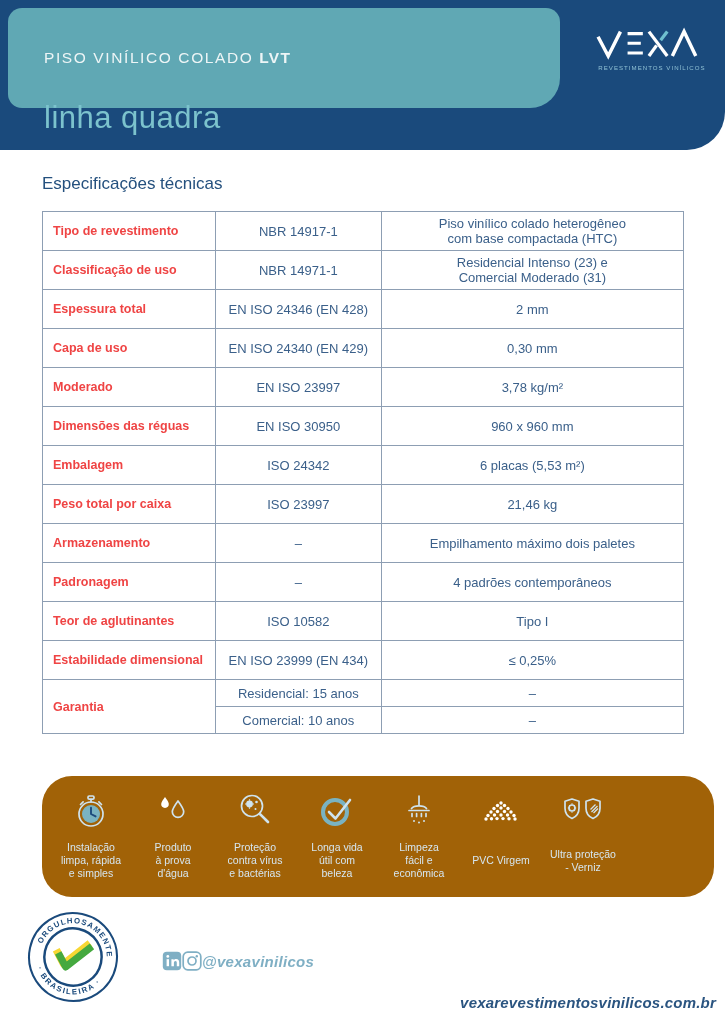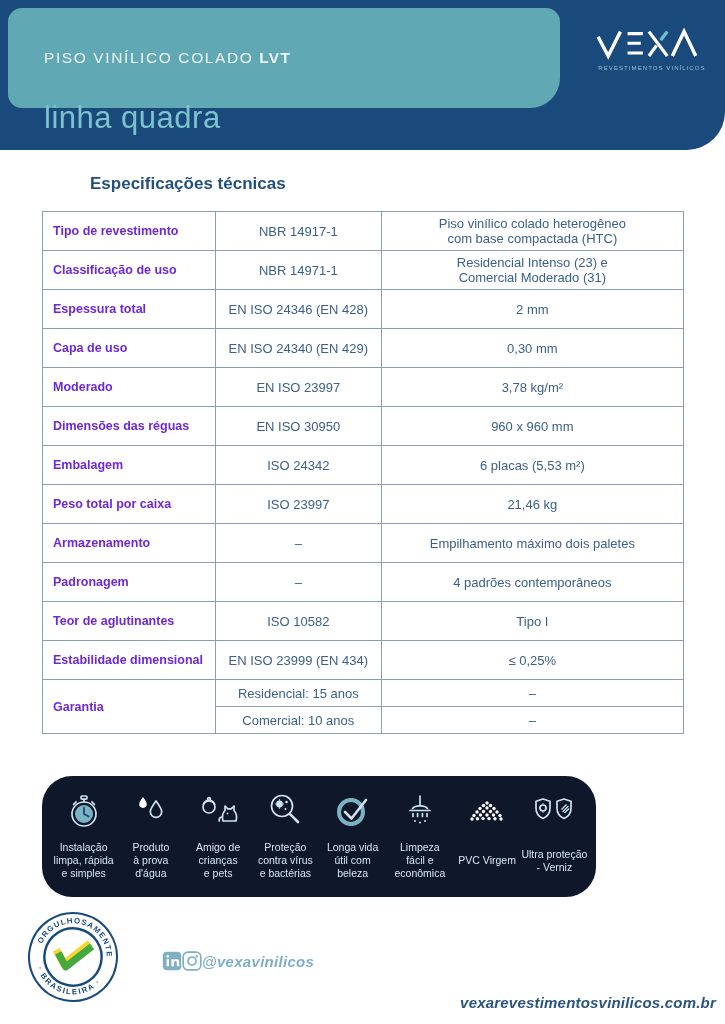--- a/index.html
+++ b/index.html
@@ -11,36 +11,36 @@
           border-bottom-right-radius:38px;}
   .teal-panel{position:absolute;left:8px;top:8px;width:552px;height:100px;background:#60a8b4;
           border-radius:14px 14px 30px 14px;display:flex;align-items:center;padding-left:36px;box-sizing:border-box;}
   .band-title{color:#edf5f6;font-size:15.5px;letter-spacing:1.6px;font-weight:400;}
   .band-title b{font-weight:700;letter-spacing:1.2px;}
   .logo{position:absolute;right:16px;top:27px;width:114px;height:54px;}
   .linha{position:absolute;left:44px;top:100px;font-size:31px;font-weight:300;
          color:#7cc3cd;letter-spacing:0.5px;}
 
   
-  .heading{position:absolute;left:42px;top:174px;font-size:17px;font-weight:700;color:#24507e;margin-left:48px;}
+  .heading{position:absolute;left:42px;top:174px;font-size:17px;font-weight:400;color:#24507e;}
 
   
   .spec-table{position:absolute;left:42px;top:211px;width:642px;border-collapse:collapse;
               font-size:13px;color:#3b608a;}
   .spec-table td{border:1px solid #8d9eb3;vertical-align:middle;white-space:pre-line;
                  padding:2px 4px;box-sizing:border-box;}
-  .spec-table td.c1{width:173px;text-align:left;font-weight:700;color:#6d28d9;
+  .spec-table td.c1{width:173px;text-align:left;font-weight:700;color:#ef4444;
                     padding-left:10px;font-size:12.5px;white-space:nowrap;}
   .spec-table td.c2{width:166px;text-align:center;}
   .spec-table td.c3{width:303px;text-align:center;}
   .spec-table tr{height:39px;}
   .spec-table tr.sub{height:27px;}
 
   
-  .banner{position:absolute;left:42px;top:776px;width:554px;height:121px;background:#0f172a;
+  .banner{position:absolute;left:42px;top:776px;width:672px;height:121px;background:#a16207;
           border-radius:30px;display:grid;grid-template-columns:repeat(8,1fr);
           padding:12px 8px 10px 8px;box-sizing:border-box;}
   .feature{display:flex;flex-direction:column;align-items:center;}
   .feature .icon{height:46px;display:flex;align-items:center;justify-content:center;}
   .feature .lbl{flex:1;display:flex;align-items:center;text-align:center;color:#d6e6f0;
                 font-size:10.5px;line-height:13px;white-space:pre-line;}
   .ic{stroke:#cfe3ee;fill:none;stroke-width:1.7;stroke-linecap:round;stroke-linejoin:round;}
 
   
   .seal{position:absolute;left:27px;top:911px;width:92px;height:92px;}
@@ -178,35 +178,20 @@
         <svg width="40" height="40" viewBox="0 0 40 40">
           <path d="M12 6 c-2.3 3.1-3.8 5.3-3.8 7.1a3.8 3.8 0 0 0 7.6 0 C15.8 11.3 14.3 9.1 12 6 z" fill="#ffffff"></path>
           <path d="M25 10 c-3.4 4.6-5.7 7.9-5.7 10.7a5.7 5.7 0 0 0 11.4 0 C30.7 17.9 28.4 14.6 25 10 z" class="ic"></path>
         </svg>
       </span>
       <span class="lbl">Produto
 à prova
 d'água</span>
     </div>
 
-    <div class="feature">
-      <span class="icon">
-        <svg width="44" height="40" viewBox="0 0 44 40">
-          <circle cx="13" cy="16" r="6" class="ic"></circle>
-          <path d="M7.3 13.5 a6 6 0 0 1 11.4 0" class="ic"></path>
-          <circle cx="13" cy="8" r="1.4" class="ic"></circle>
-          <path d="M27 30 c-1.2-4.5 0-8.5 2-10.5 l0-4.5 2.8 2.8 h3.4 l2.8-2.8 0 4.5 c2 2 3.2 6 2 10.5 z" class="ic"></path>
-          <path d="M25.5 26 q-3 1 -2.2 4" class="ic"></path>
-          <circle cx="31.5" cy="22.5" r="0.9" fill="#cfe3ee" stroke="none"></circle>
-        </svg>
-      </span>
-      <span class="lbl">Amigo de
-crianças
-e pets</span>
-    </div>
 
     <div class="feature">
       <span class="icon">
         <svg width="40" height="40" viewBox="0 0 40 40">
           <circle cx="17" cy="15" r="10.5" class="ic"></circle>
           <path d="M25.3 23.3 L33 31" stroke="#cfe3ee" stroke-width="2.6" stroke-linecap="round"></path>
           <circle cx="14.5" cy="13" r="3.4" fill="#cfe3ee" stroke="none"></circle>
           <path d="M14.5 8.2 v1.6 M14.5 16.2 v1.6 M10 13 h1.6 M17.4 13 h1.6" stroke="#cfe3ee" stroke-width="1.2"></path>
           <circle cx="21.5" cy="11" r="1.3" fill="#cfe3ee" stroke="none"></circle>
           <circle cx="20.5" cy="18" r="1" fill="#cfe3ee" stroke="none"></circle>

